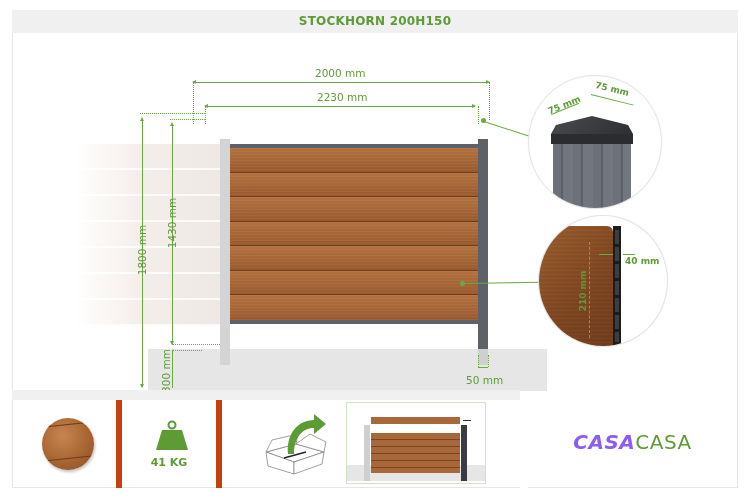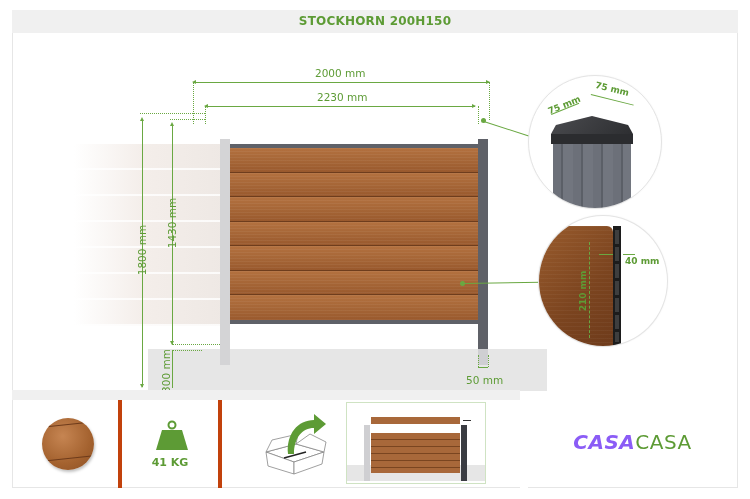--- a/index.html
+++ b/index.html
@@ -58,21 +58,21 @@
   .board-cut { position: absolute; left: -4px; top: 10px; width: 78px; height: 120px;
     background: linear-gradient(135deg, #9a5c2d, #7b441f 60%, #6e3b1b);
     border-top-right-radius: 6px; }
   .board-cut::after { content: ""; position: absolute; inset: 0; background: repeating-linear-gradient(to bottom, rgba(255,255,255,0.04) 0 1px, transparent 1px 4px); }
   .board-edge { position: absolute; left: 74px; top: 10px; width: 8px; height: 120px; background: #1c1c1c; }
   .board-edge-cells { position: absolute; left: 76px; top: 14px; width: 4px; height: 112px;
     background: repeating-linear-gradient(to bottom, #3e3e3e 0 14px, #1c1c1c 14px 17px); }
 
   .footer-bg { position: absolute; left: 12px; top: 390px; width: 508px; height: 10px; background: #f0f0f0; }
   .footer { position: absolute; left: 12px; top: 400px; width: 508px; height: 88px; border-bottom: 1px solid #e6e6e6; }
-  .cell { position: absolute; top: 0; height: 88px; border-right: 4px solid #c2410c; }
+  .cell { position: absolute; top: 0; height: 88px; border-right: 6px solid #c2410c; }
   .cell-1 { left: 0; width: 110px; }
   .cell-2 { left: 110px; width: 100px; }
   .cell-3 { left: 210px; width: 122px; border-right: none; }
   .cell-4 { left: 334px; width: 140px; border: none; }
   .wood-swatch { position: absolute; left: 30px; top: 18px; width: 52px; height: 52px; border-radius: 50%;
     background: radial-gradient(circle at 40% 35%, #c68552, #a4622f 60%, #8b4f24);
     box-shadow: 1px 2px 3px rgba(0,0,0,0.25); overflow: hidden; }
   .wood-swatch::before { content: ""; position: absolute; left: 0; top: 6px; width: 100%; height: 1px; background: #6e3b1b; transform: rotate(-6deg); }
   .wood-swatch::after { content: ""; position: absolute; left: 0; top: 40px; width: 100%; height: 1px; background: #6e3b1b; transform: rotate(-6deg); }
   .weight-icon { position: absolute; left: 33px; top: 20px; width: 34px; height: 32px; }

